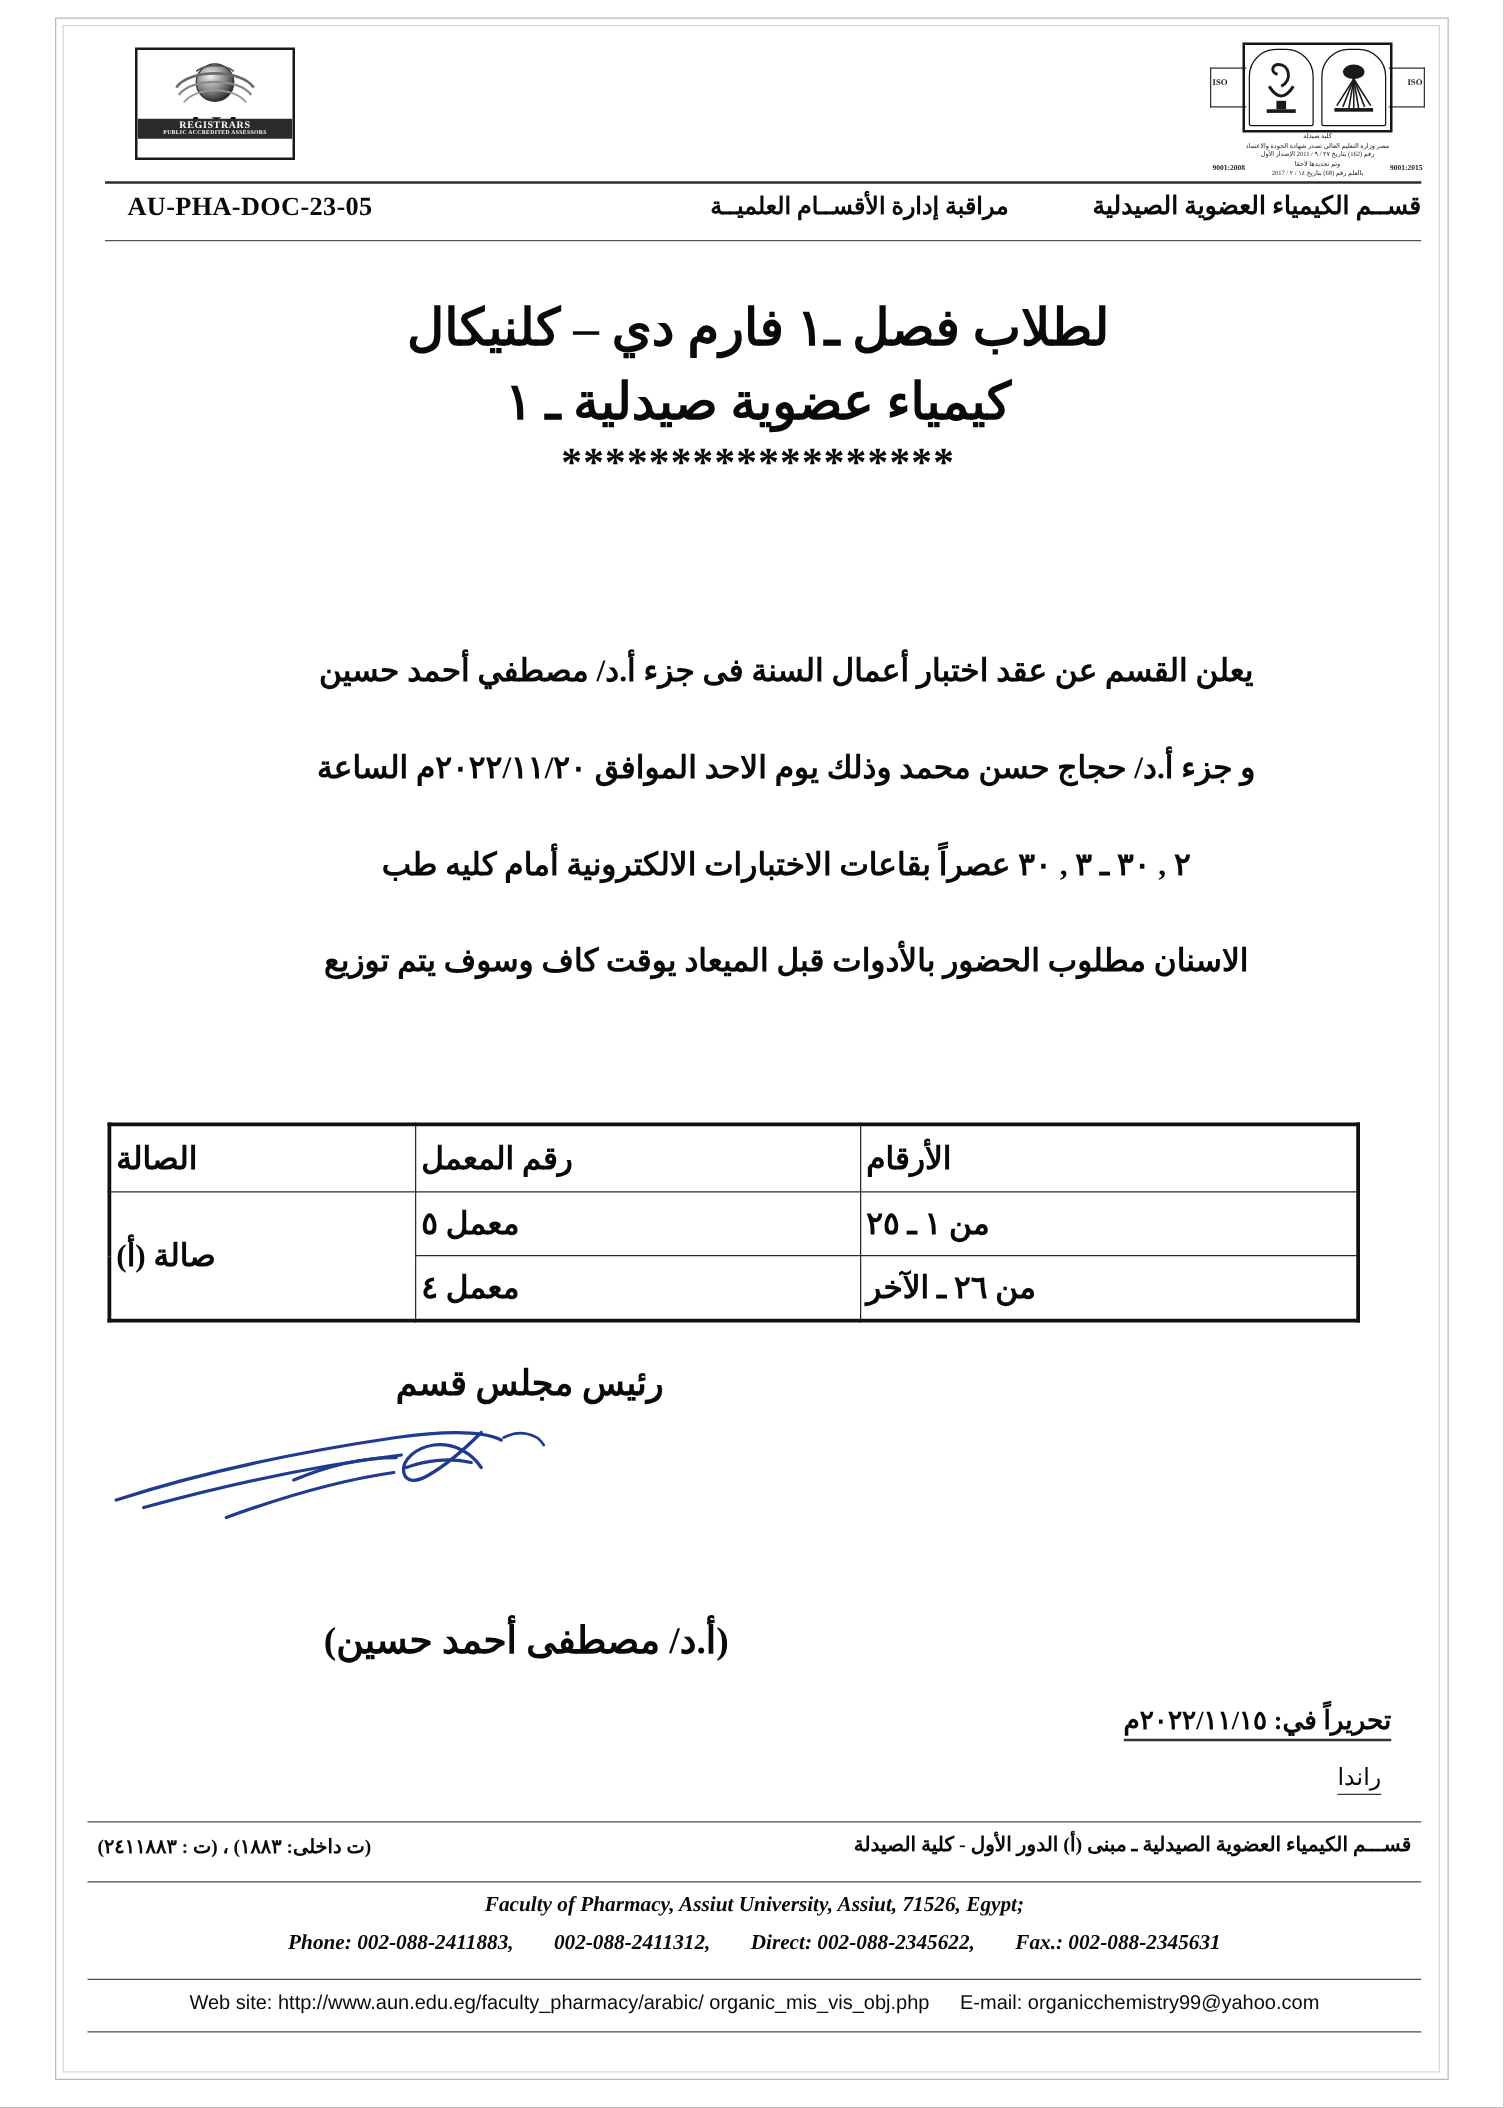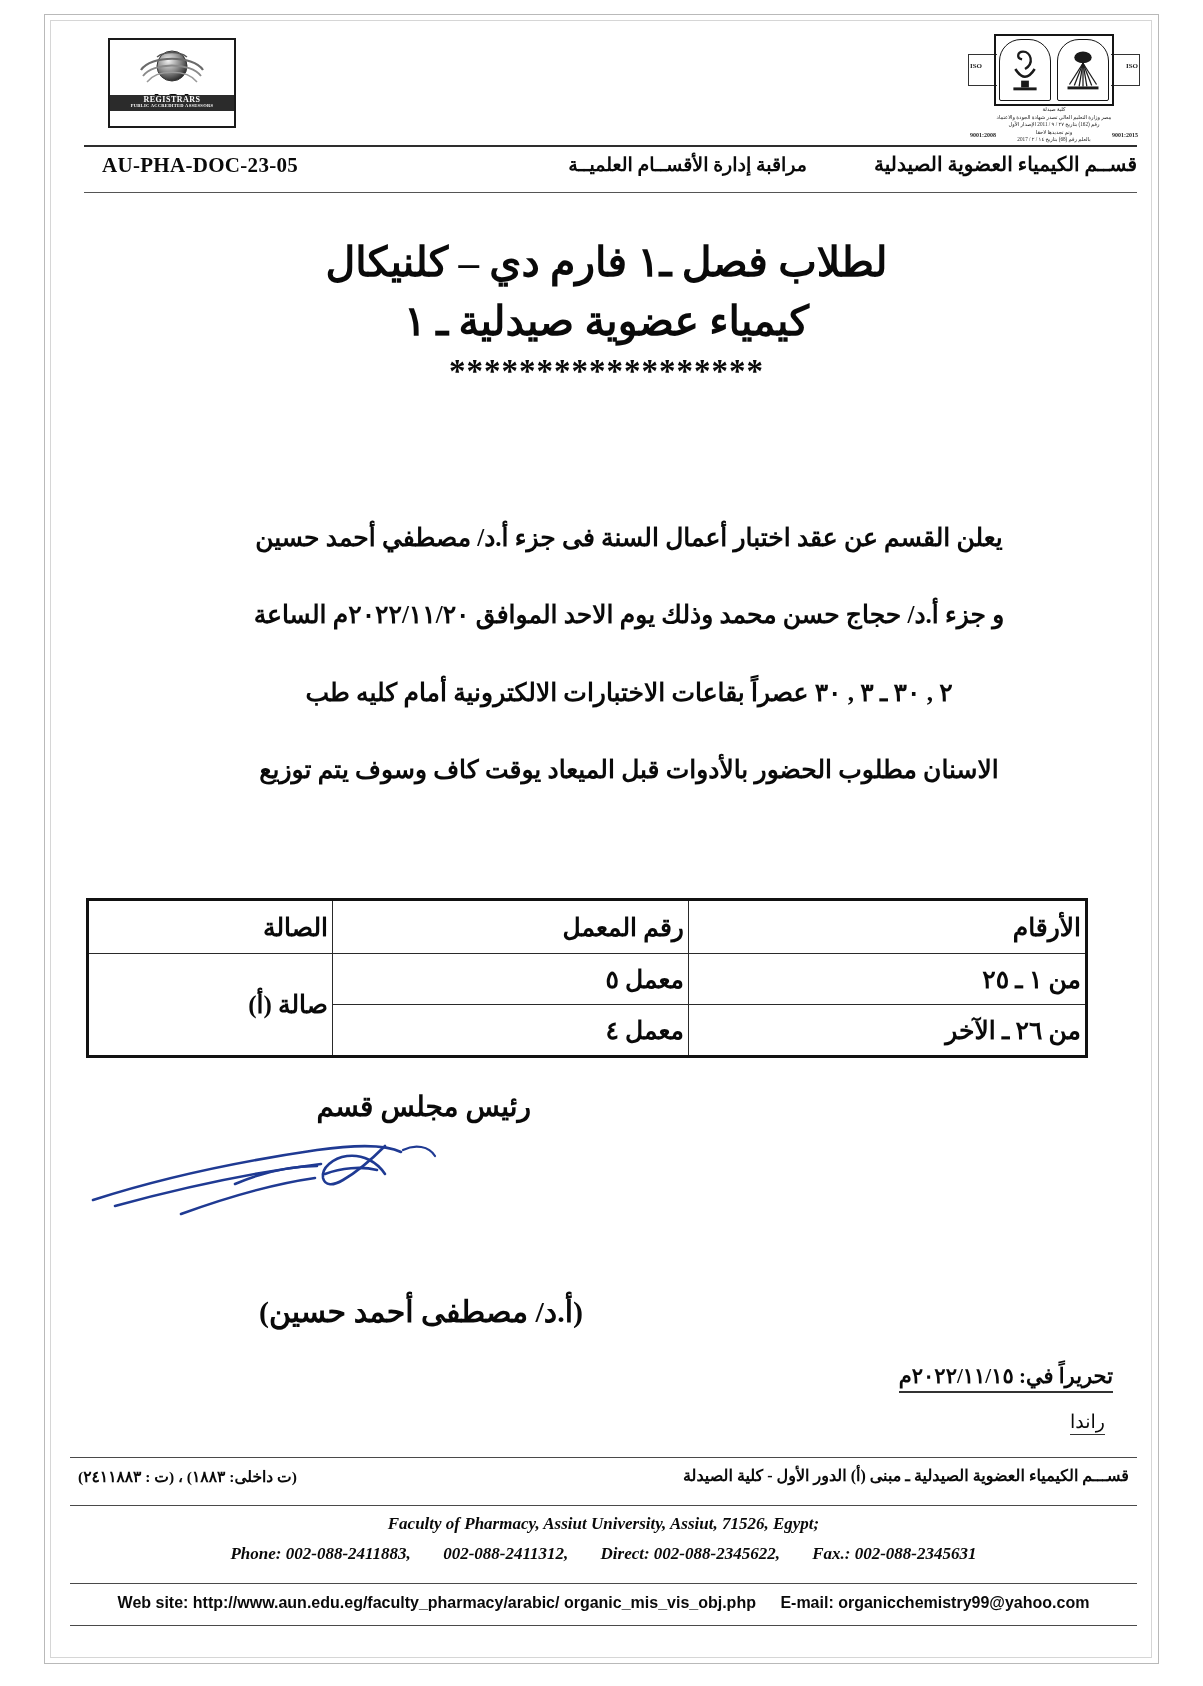--- a/index.html
+++ b/index.html
@@ -193,21 +193,21 @@
     width: 1002px;
   }
   table.data {
     width: 100%;
     border-collapse: collapse;
     border: 3px solid #111;
     background: #fff;
   }
   table.data th, table.data td {
     border: 1.6px solid #2a2a2a;
-    text-align: right;
+    text-align: left;
     font-size: 25px;
     font-weight: bold;
     padding: 6px 4px;
     font-family: "Liberation Serif", serif;
   }
   table.data th { height: 40px; }
   table.data td { height: 38px; }
   td.hall { font-size: 27px; }
 
   
@@ -268,21 +268,21 @@
     font-family: "Liberation Serif", serif;
   }
   .f-faculty { top: 1514px; font-size: 17px; font-style: italic; font-weight: bold; }
   .f-phones  { top: 1544px; font-size: 17px; font-style: italic; font-weight: bold; }
   .f-phones span { margin: 0 14px; }
   .f-web {
     top: 1594px; font-size: 16px;
     font-family: "Liberation Sans", sans-serif;
     direction: ltr;
   }
-  .f-web span { margin: 12px 10px; font-weight: bold; }
+  .f-web span { margin: 12px 10px; }
 </style>
 </head>
 <body>
 
 <div class="page">
 
   <div class="scan-frame"></div>
   <div class="scan-frame2"></div>
 
   <div class="logo-aja">

